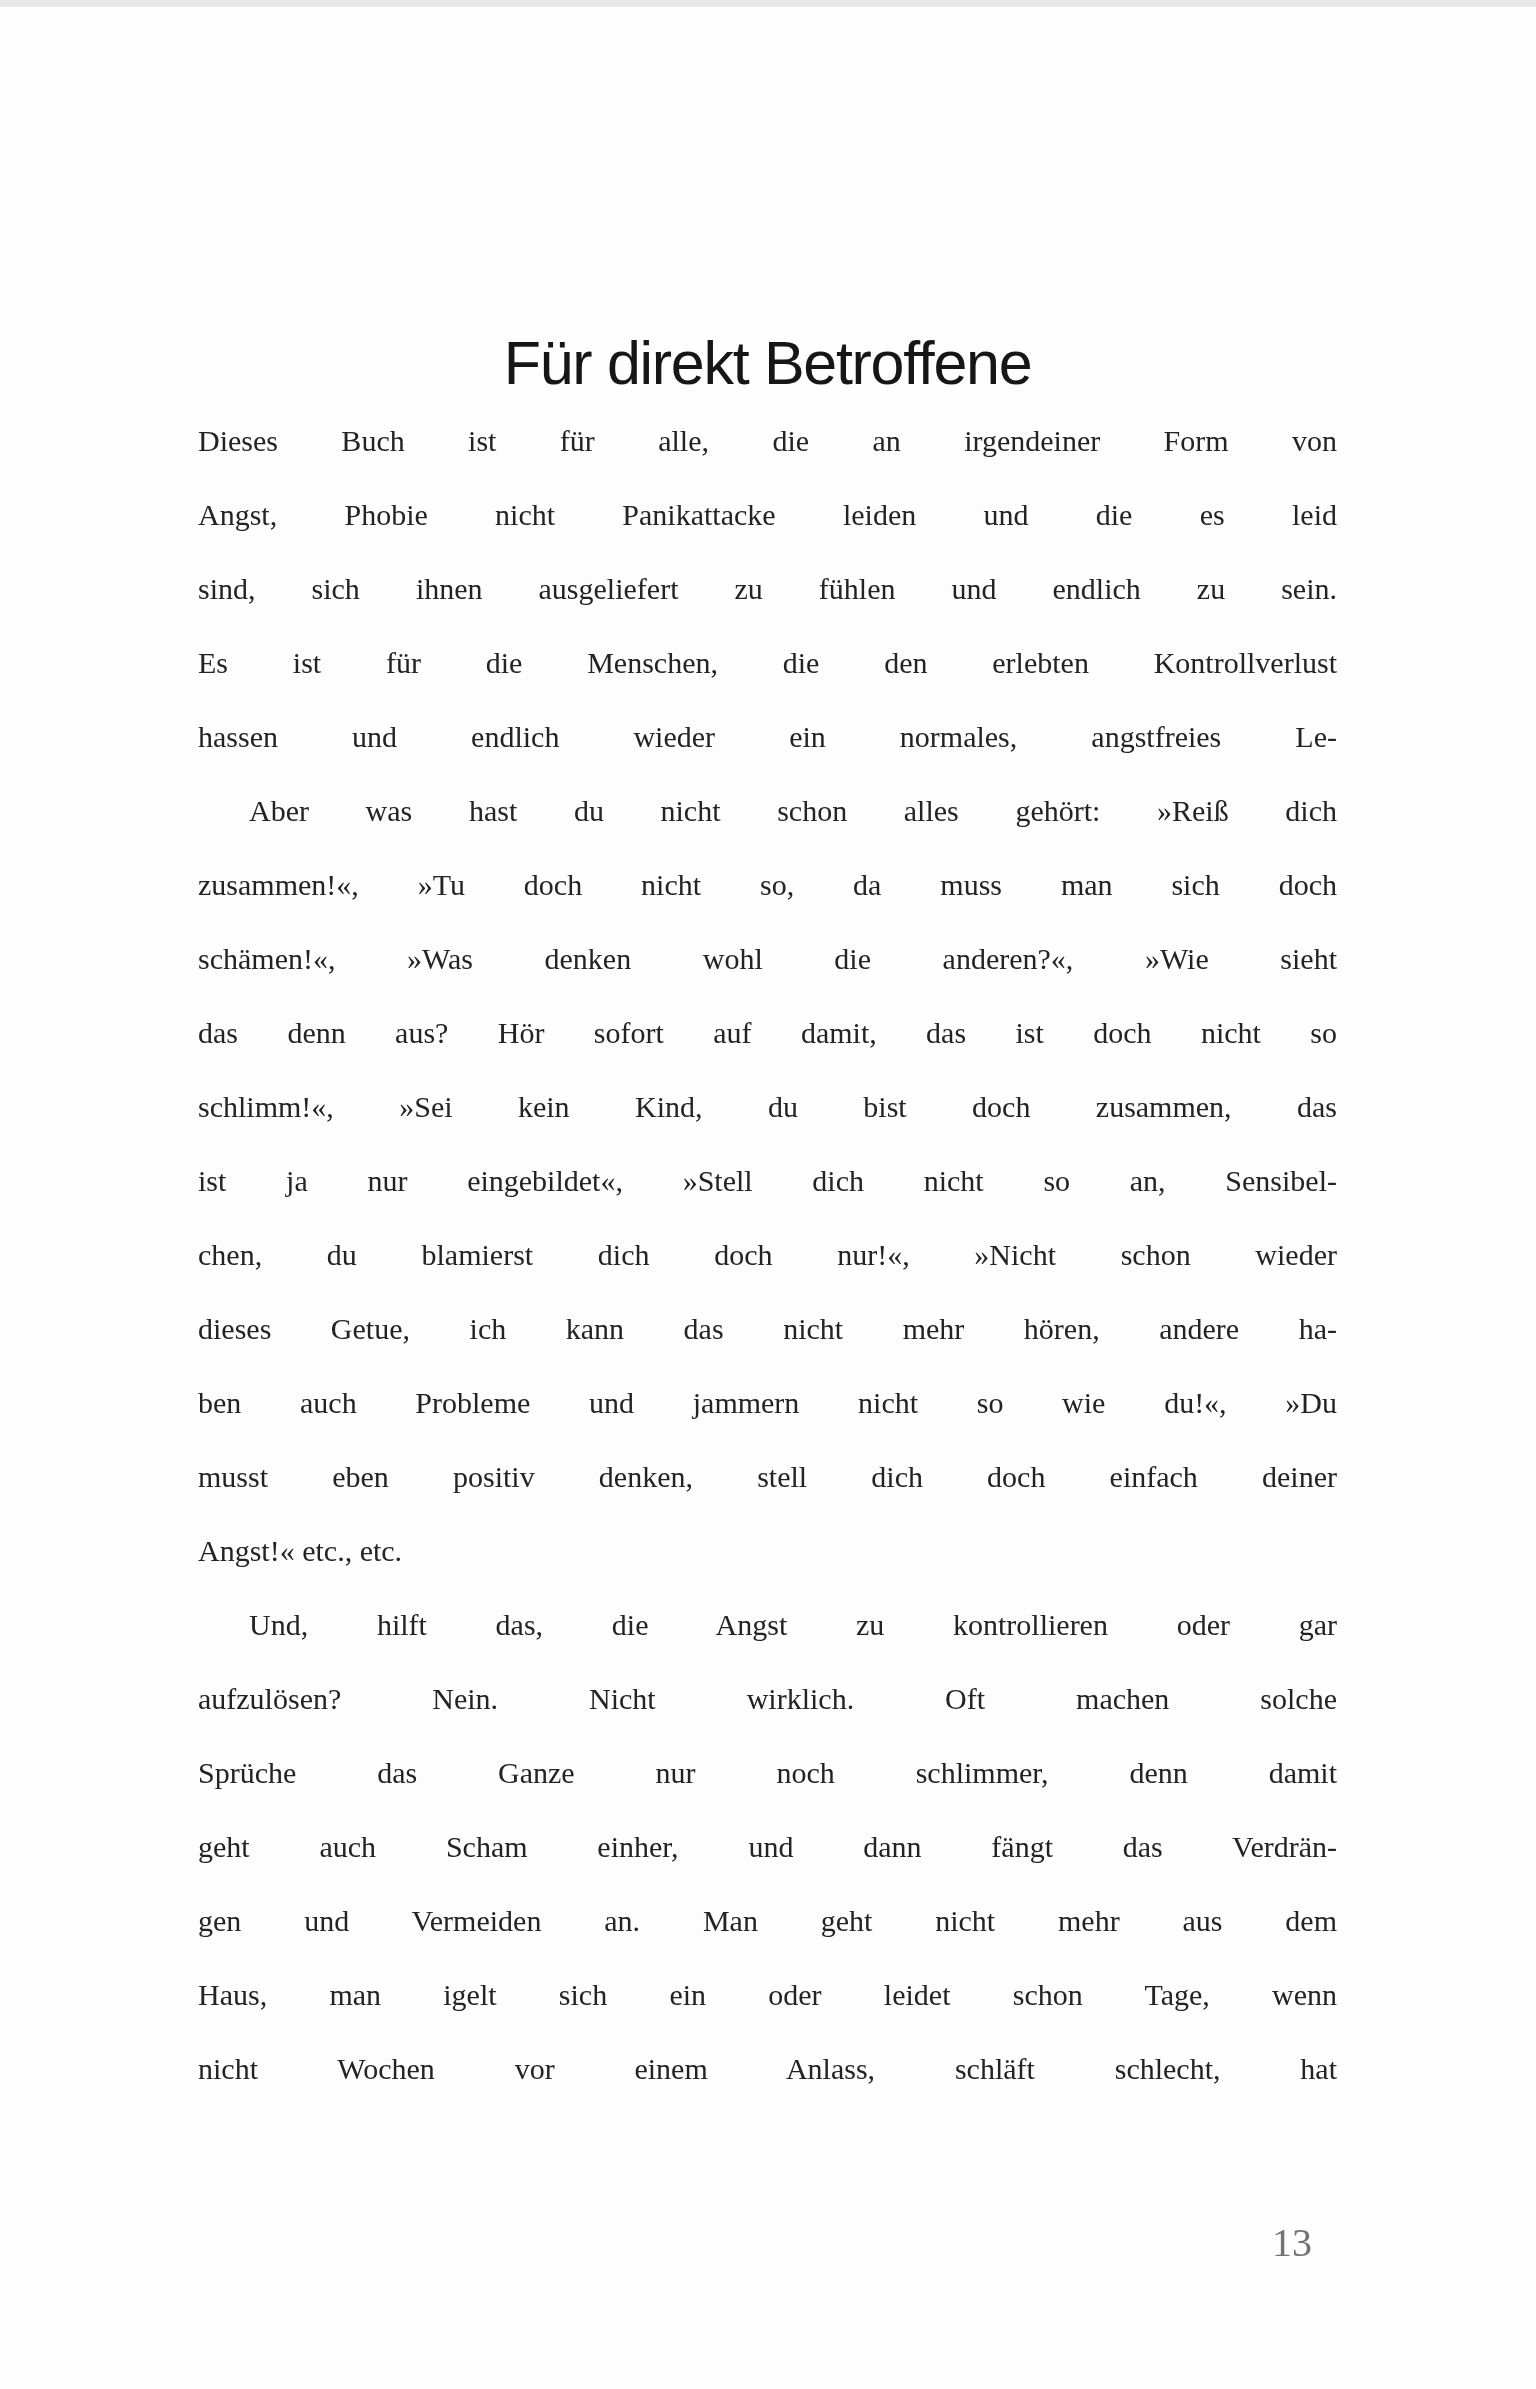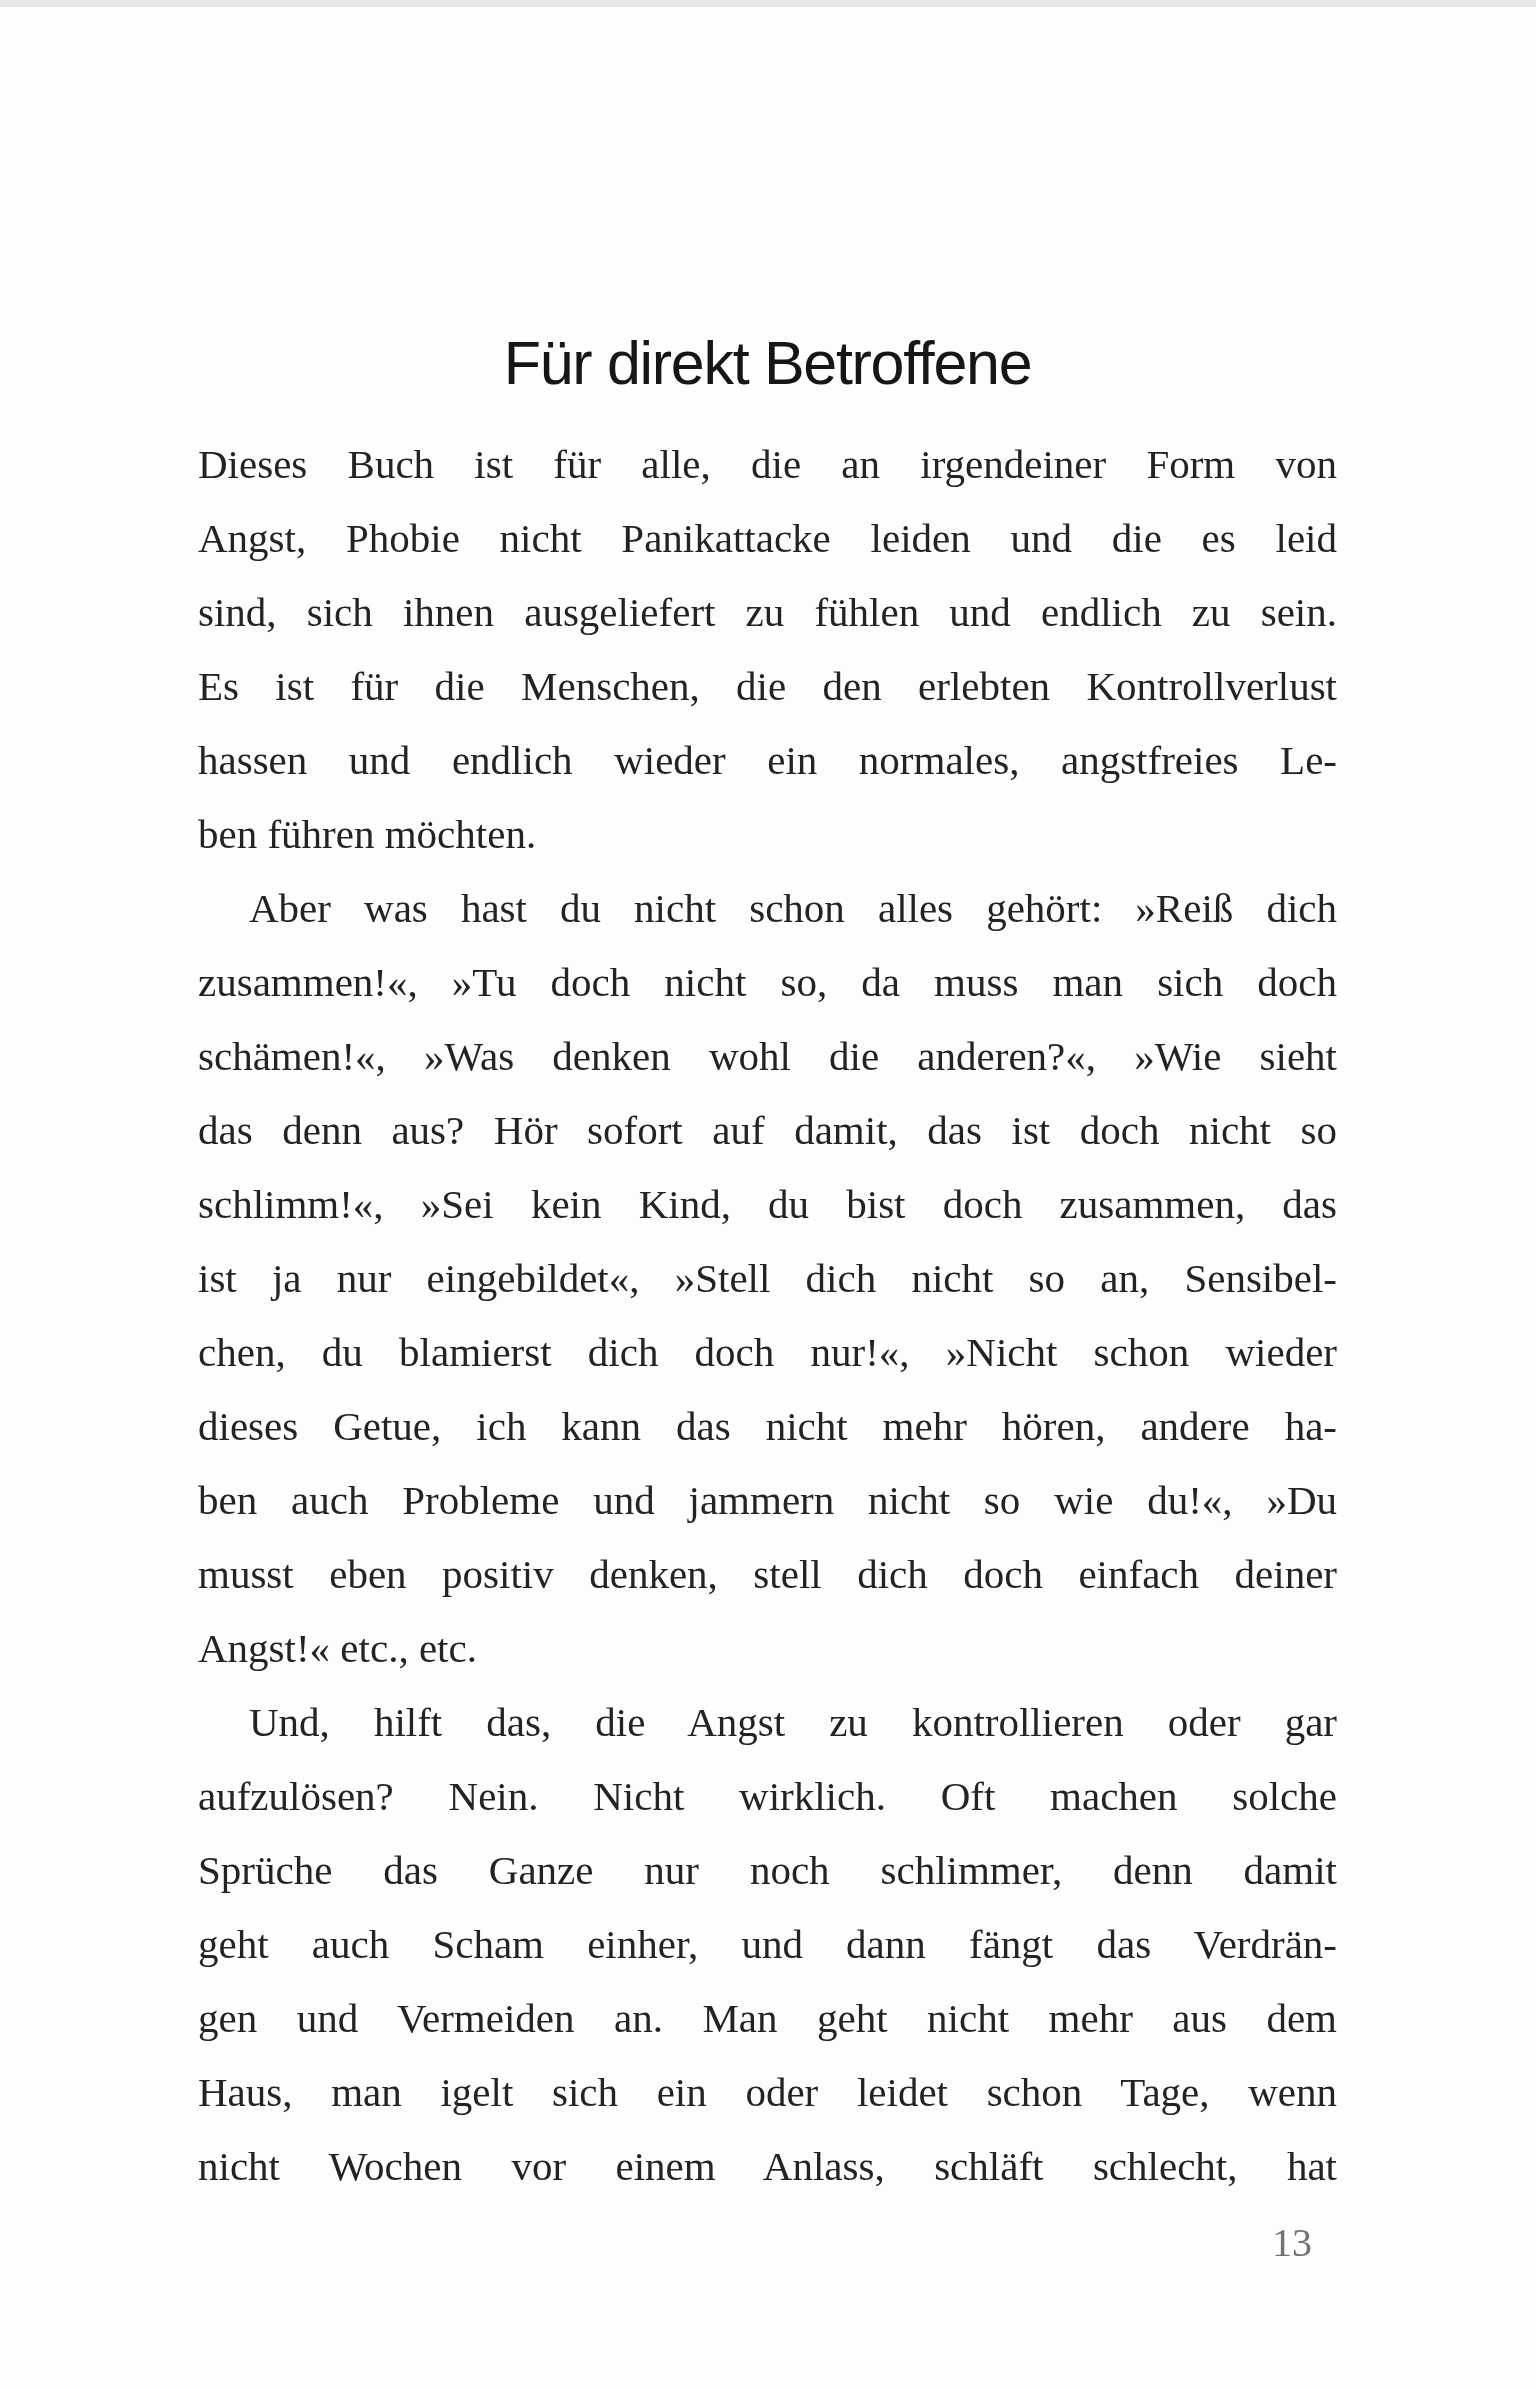--- a/index.html
+++ b/index.html
@@ -26,24 +26,24 @@
     text-align: center;
     font-family: "Liberation Sans", sans-serif;
     font-weight: 400;
     font-size: 61px;
     line-height: 1.05;
     letter-spacing: -1.3px;
     color: #161616;
   }
   .body-text {
     position: absolute;
-    top: 420px;
+    top: 397px;
     left: 198px;
     width: 1139px;
-    font-size: 41px;
+    font-size: 30px;
     line-height: 74px;
     color: #232323;
   }
   .body-text .line {
     text-align: justify;
     text-align-last: justify;
   }
   .body-text .line.no-just {
     text-align: left;
     text-align-last: left;
@@ -66,21 +66,20 @@
 
 <div class="page">
   <h1 class="chapter-heading">Für direkt Betroffene</h1>
 
   <div class="body-text">
       <div class="line">Dieses Buch ist für alle, die an irgendeiner Form von</div>
       <div class="line">Angst, Phobie nicht Panikattacke leiden und die es leid</div>
       <div class="line">sind, sich ihnen ausgeliefert zu fühlen und endlich zu sein.</div>
       <div class="line">Es ist für die Menschen, die den erlebten Kontrollverlust</div>
       <div class="line">hassen und endlich wieder ein normales, angstfreies Le-</div>
-      <div class="line no-just">ben führen möchten.</div>
       <div class="line indent">Aber was hast du nicht schon alles gehört: »Reiß dich</div>
       <div class="line">zusammen!«, »Tu doch nicht so, da muss man sich doch</div>
       <div class="line">schämen!«, »Was denken wohl die anderen?«, »Wie sieht</div>
       <div class="line">das denn aus? Hör sofort auf damit, das ist doch nicht so</div>
       <div class="line">schlimm!«, »Sei kein Kind, du bist doch zusammen, das</div>
       <div class="line">ist ja nur eingebildet«, »Stell dich nicht so an, Sensibel-</div>
       <div class="line">chen, du blamierst dich doch nur!«, »Nicht schon wieder</div>
       <div class="line">dieses Getue, ich kann das nicht mehr hören, andere ha-</div>
       <div class="line">ben auch Probleme und jammern nicht so wie du!«, »Du</div>
       <div class="line">musst eben positiv denken, stell dich doch einfach deiner</div>

